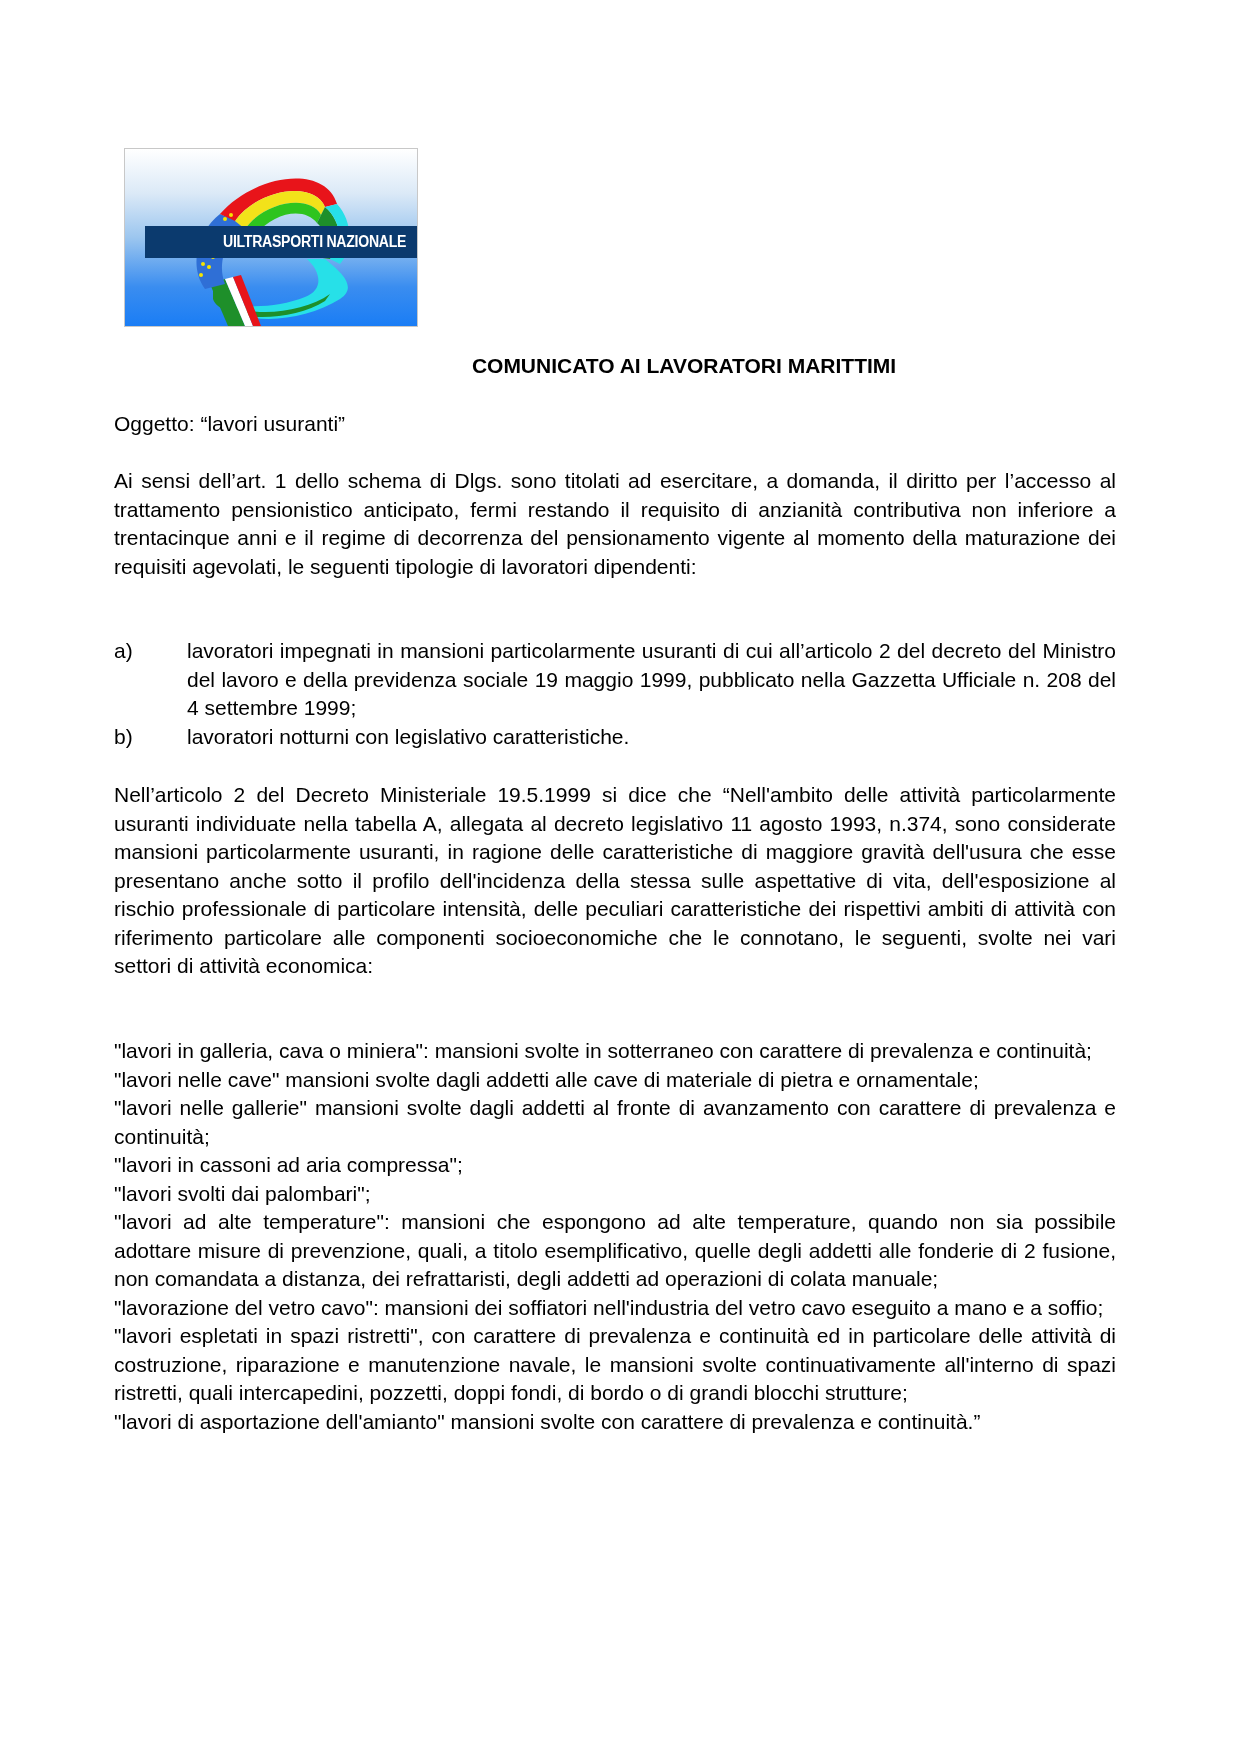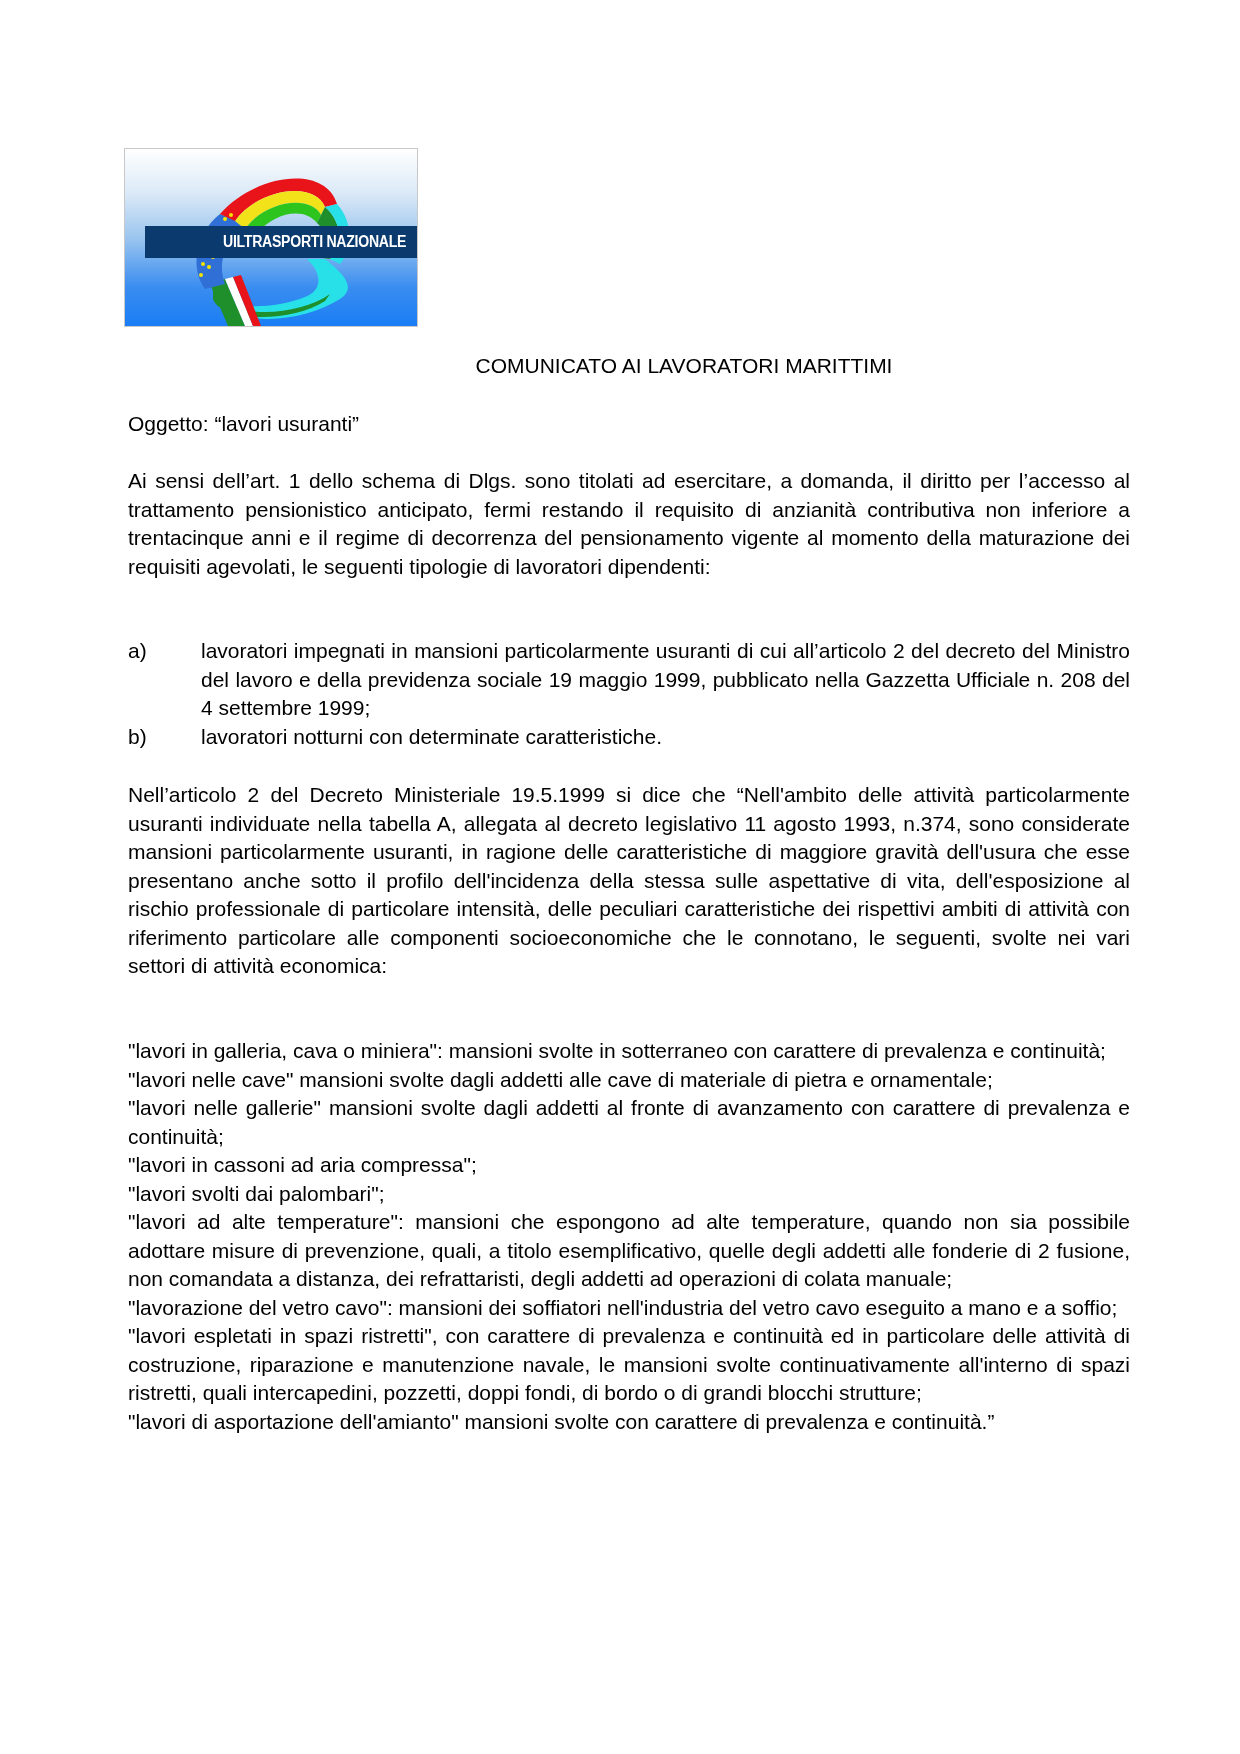--- a/index.html
+++ b/index.html
@@ -21,24 +21,24 @@
       color: #ffffff; font-family: "Liberation Sans", sans-serif; font-weight: bold;
       font-size: 16px; letter-spacing: -0.3px; white-space: nowrap;
       transform: scaleX(0.88); transform-origin: left center;
     }
     .doc-text {
       font-family: "Liberation Sans", sans-serif; font-size: 21px; color: #000;
       line-height: 28.5px;
     }
     .title {
       position: absolute; left: 120px; width: 1000px; top: 352px; text-align: center;
-      font-weight: normal; font-size: 21px; padding-left: 0;
+      font-weight: bold; font-size: 21px; padding-left: 0;
     }
     .title span { display: inline-block; margin-left: 128px; }
-    .block { position: absolute; left: 128px; width: 1002px; text-align: justify; }
+    .block { position: absolute; left: 114px; width: 1002px; text-align: justify; }
     .block p { margin: 0; }
     .subject { top: 410px; }
     .intro { top: 467px; }
     .list { top: 637px; }
     .list-item { display: flex; }
     .list-marker { width: 73px; flex: none; }
     .list-body { flex: 1; text-align: justify; }
     .art2 { top: 781px; }
     .items { top: 1037px; }
   </style>
@@ -96,21 +96,21 @@
     <p>Ai sensi dell’art. 1 dello schema di Dlgs. sono titolati ad esercitare, a domanda, il diritto per l’accesso al trattamento pensionistico anticipato, fermi restando il requisito di anzianità contributiva non inferiore a trentacinque anni e il regime di decorrenza del pensionamento vigente al momento della maturazione dei requisiti agevolati, le seguenti tipologie di lavoratori dipendenti:</p>
   </div>
 
   <div class="doc-text block list">
     <div class="list-item">
       <span class="list-marker">a)</span>
       <span class="list-body">lavoratori impegnati in mansioni particolarmente usuranti di cui all’articolo 2 del decreto del Ministro del lavoro e della previdenza sociale 19 maggio 1999, pubblicato nella Gazzetta Ufficiale n. 208 del 4 settembre 1999;</span>
     </div>
     <div class="list-item">
       <span class="list-marker">b)</span>
-      <span class="list-body">lavoratori notturni con determinate caratteristiche.</span>
+      <span class="list-body">lavoratori notturni con legislativo caratteristiche.</span>
     </div>
   </div>
 
   <div class="doc-text block art2">
     <p>Nell’articolo 2 del Decreto Ministeriale 19.5.1999 si dice che “Nell'ambito delle attività particolarmente usuranti individuate nella tabella A, allegata al decreto legislativo 11 agosto 1993, n.374, sono considerate mansioni particolarmente usuranti, in ragione delle caratteristiche di maggiore gravità dell'usura che esse presentano anche sotto il profilo dell'incidenza della stessa sulle aspettative di vita, dell'esposizione al rischio professionale di particolare intensità, delle peculiari caratteristiche dei rispettivi ambiti di attività con riferimento particolare alle componenti socioeconomiche che le connotano, le seguenti, svolte nei vari settori di attività economica:</p>
   </div>
 
   <div class="doc-text block items">
     <p>"lavori in galleria, cava o miniera": mansioni svolte in sotterraneo con carattere di prevalenza e continuità;</p>
     <p>"lavori nelle cave" mansioni svolte dagli addetti alle cave di materiale di pietra e ornamentale;</p>

